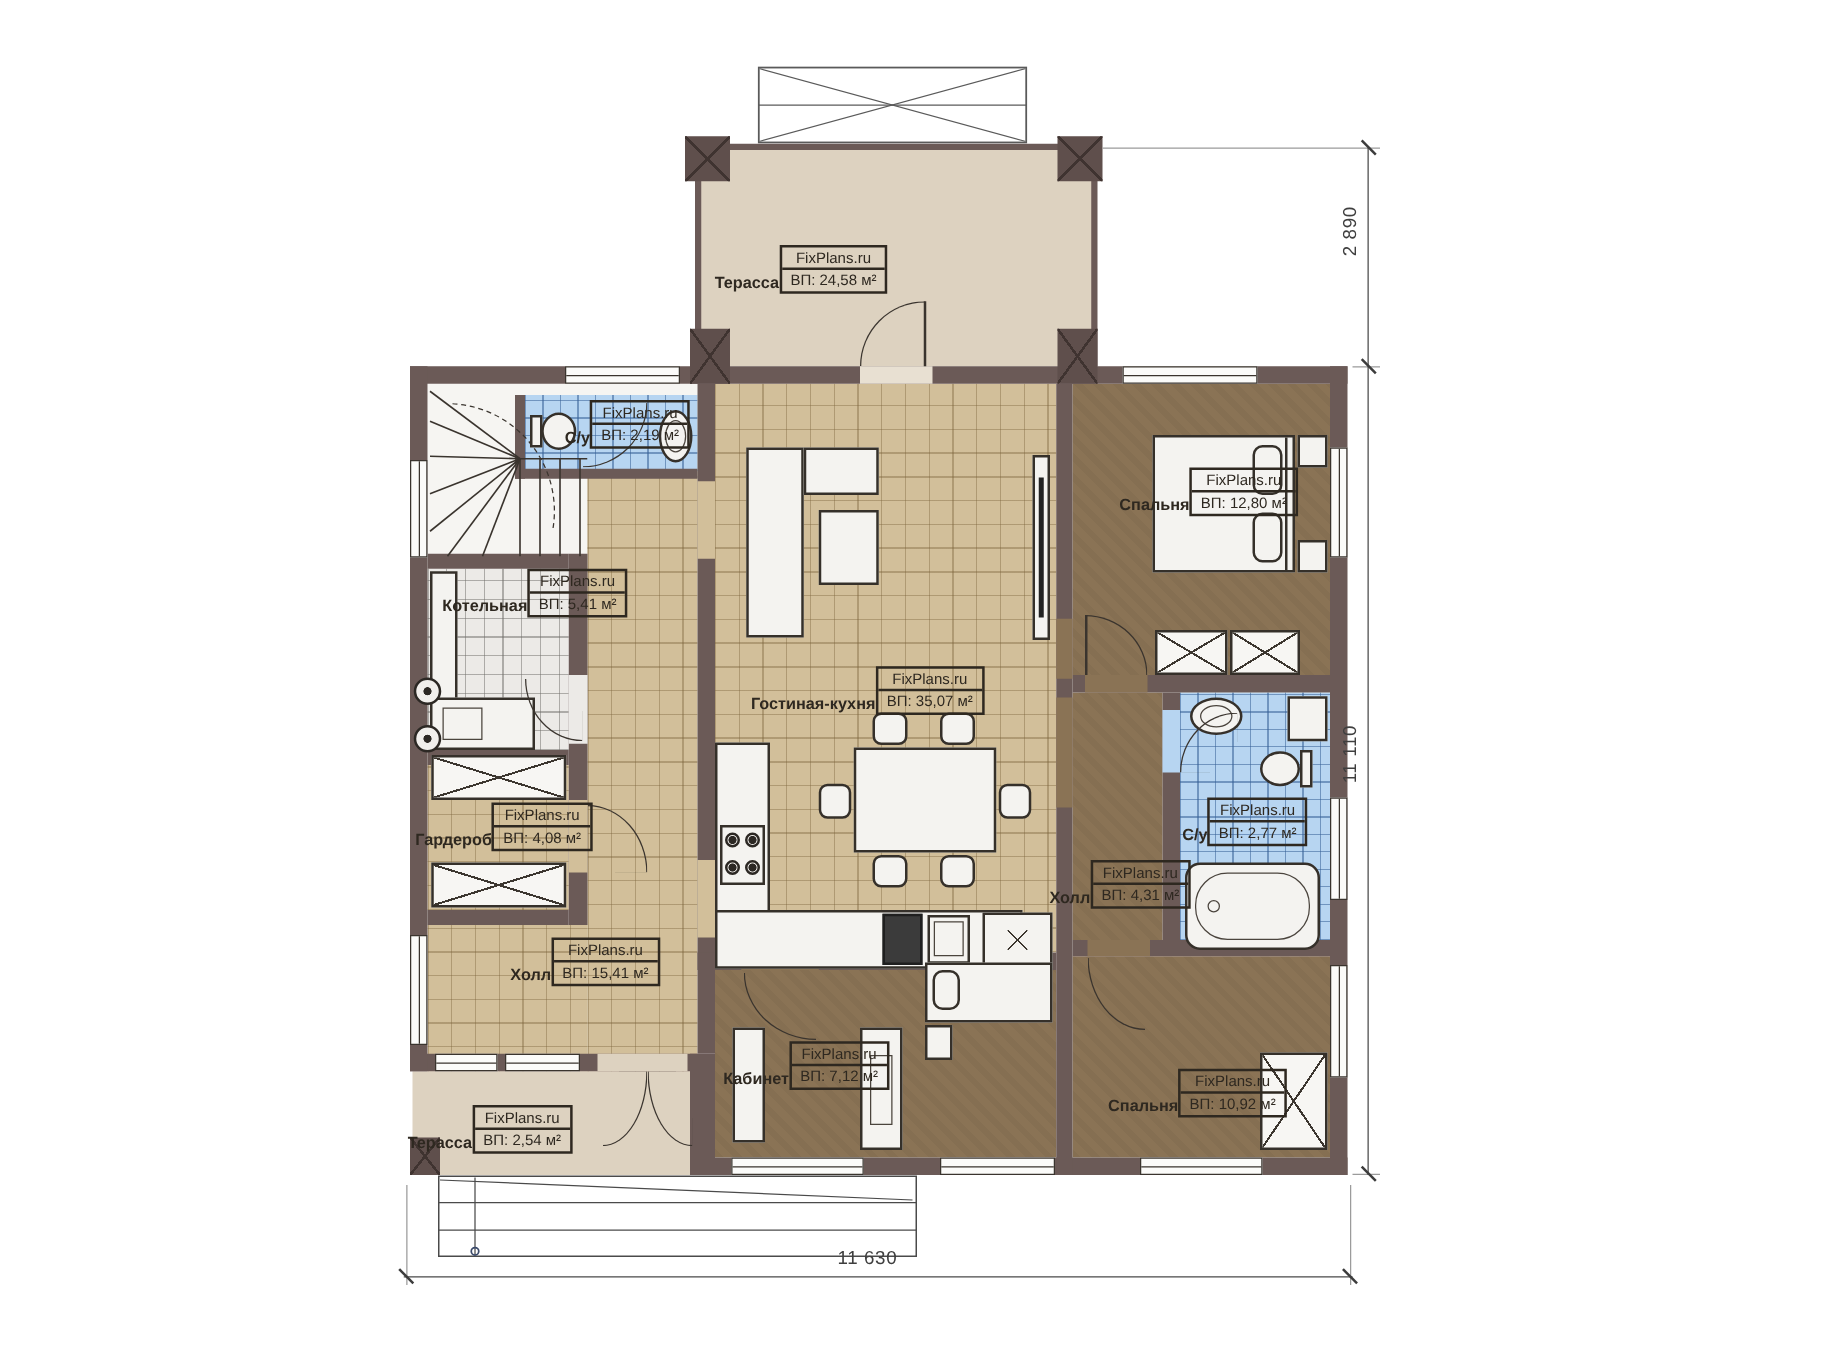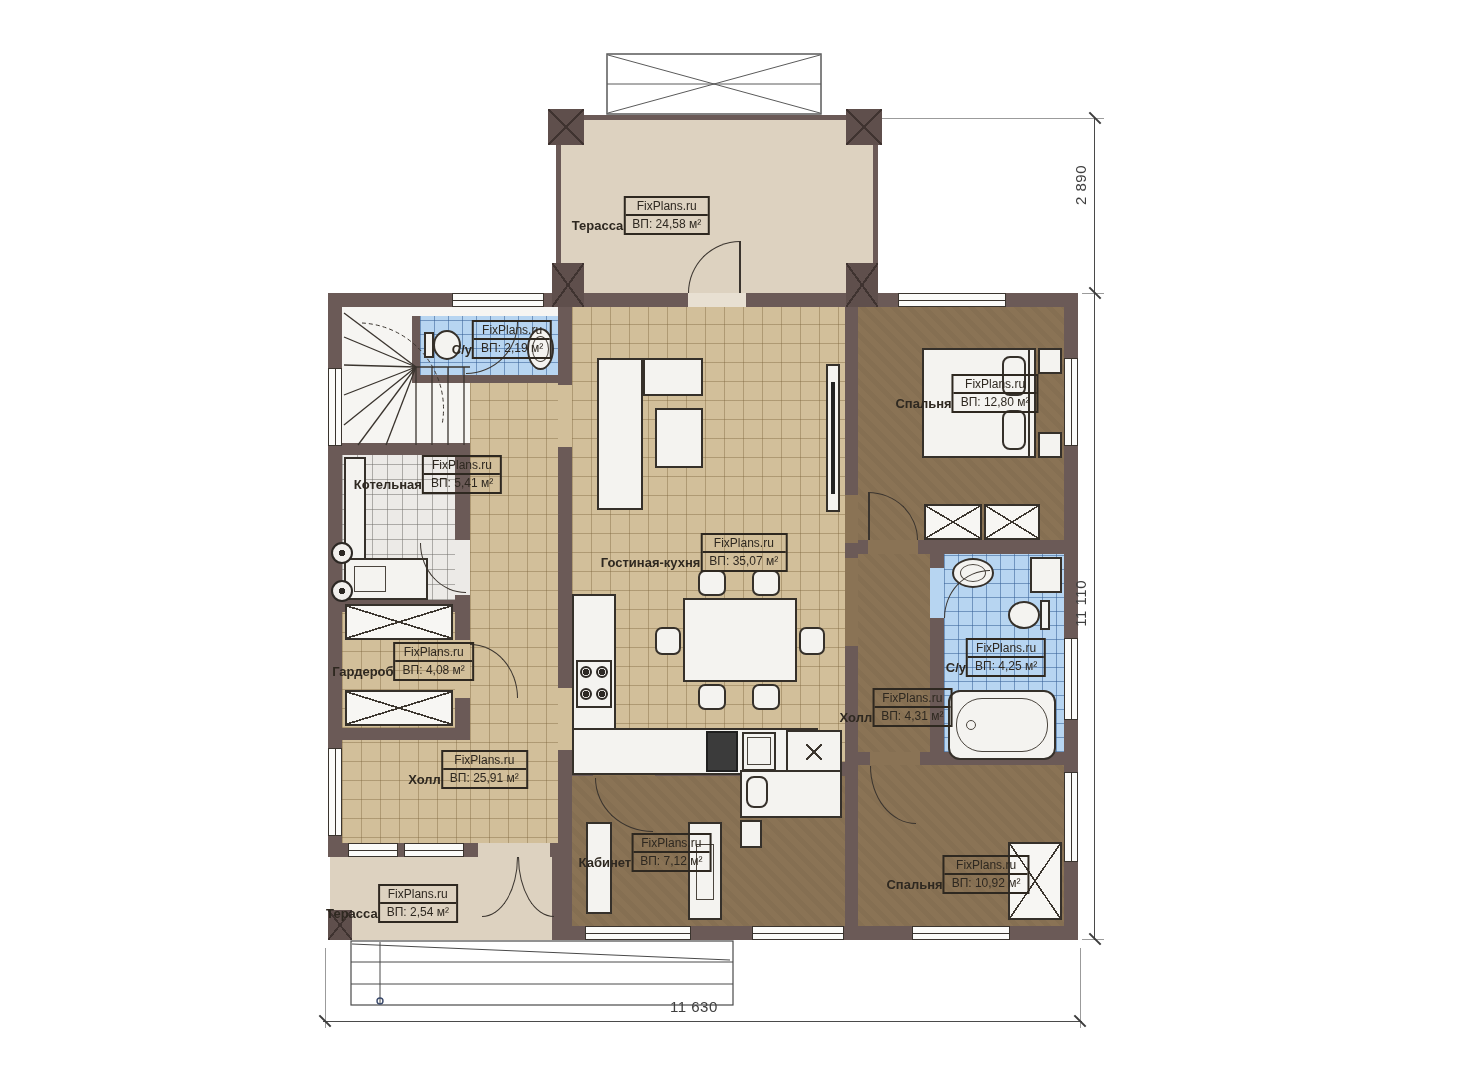--- a/index.html
+++ b/index.html
@@ -292,28 +292,28 @@
     <div class="rl-name">Гардероб</div>
     <div class="rl-box">
         <div class="rl-row rl-brand">FixPlans.ru</div>
     <div class="rl-row">ВП: 4,08 м²</div>
       </div>
   </div>
   <div class="rlabel" style="left:468px;top:750px;">
     <div class="rl-name">Холл</div>
     <div class="rl-box">
         <div class="rl-row rl-brand">FixPlans.ru</div>
-    <div class="rl-row">ВП: 25,91 м²</div>
+    <div class="rl-row">ВП: 15,41 м²</div>
       </div>
   </div>
   <div class="rlabel" style="left:996px;top:638px;">
     <div class="rl-name">С/у</div>
     <div class="rl-box">
         <div class="rl-row rl-brand">FixPlans.ru</div>
-    <div class="rl-row">ВП: 4,25 м²</div>
+    <div class="rl-row">ВП: 2,77 м²</div>
       </div>
   </div>
   <div class="rlabel" style="left:896px;top:688px;">
     <div class="rl-name">Холл</div>
     <div class="rl-box">
         <div class="rl-row rl-brand">FixPlans.ru</div>
     <div class="rl-row">ВП: 4,31 м²</div>
       </div>
   </div>
   <div class="rlabel" style="left:645px;top:833px;">

